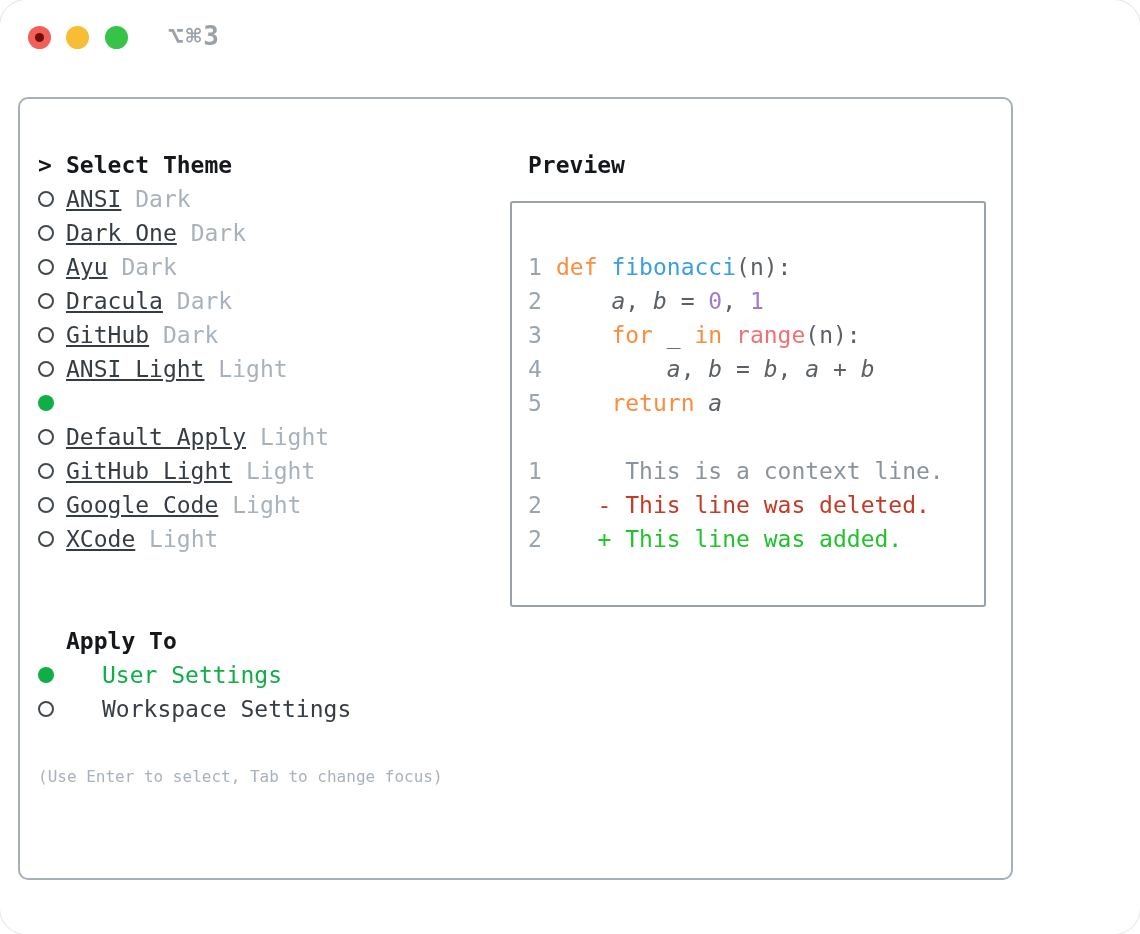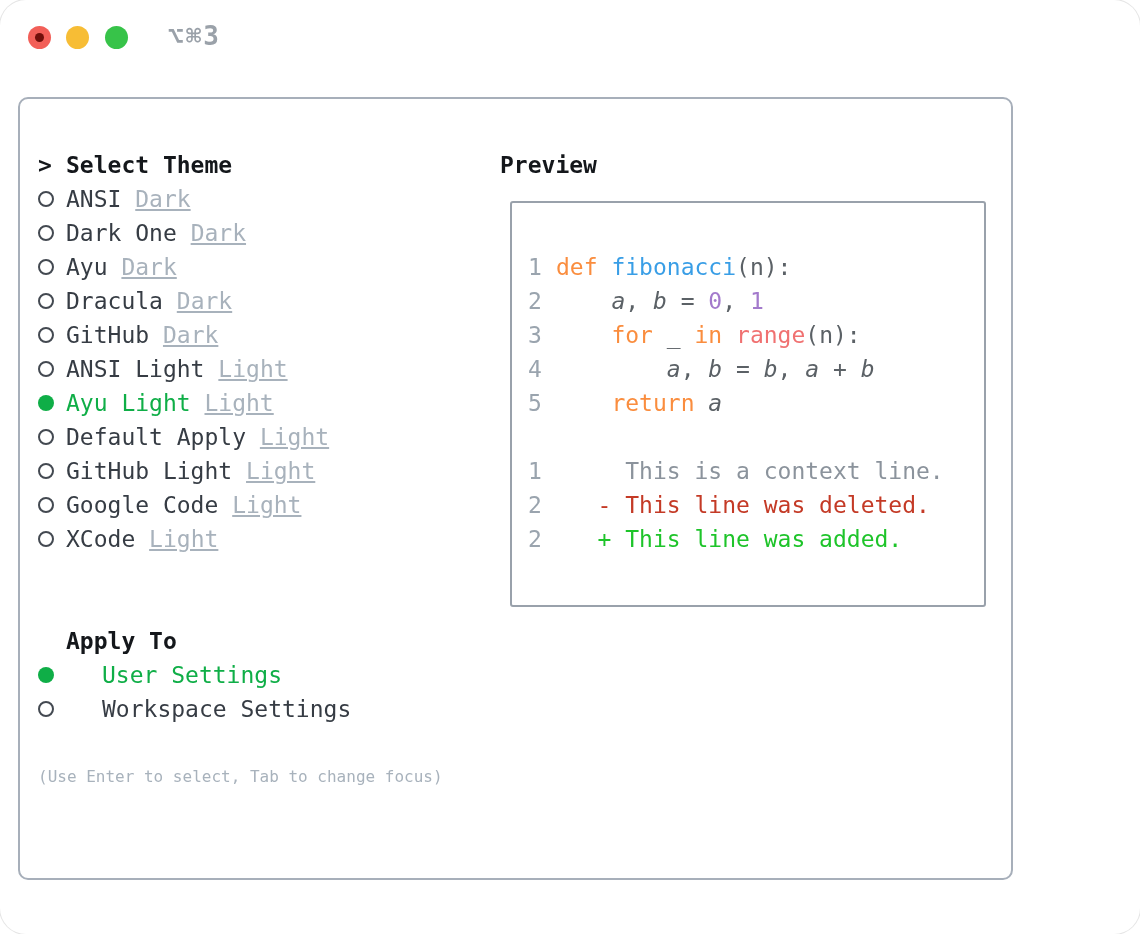--- a/index.html
+++ b/index.html
@@ -23,28 +23,28 @@
   
   .theme-section{position:absolute;left:38px;top:148px;}
   .apply-section{position:absolute;left:38px;top:624px;}
   .row{display:flex;align-items:center;height:34px;font-size:23px;color:var(--item);}
   .iconbox{width:28px;flex:none;display:flex;align-items:center;}
   .prompt{font-weight:700;color:var(--heading);}
   .h{font-weight:700;color:var(--heading);text-align:right;}
   .radio{box-sizing:border-box;width:16px;height:16px;border:2.5px solid #434951;border-radius:50%;}
   .radio.sel{border:none;background:var(--accent);}
   .label{white-space:pre;}
-  .nm{color:var(--item);}
+  .nm{color:var(--item);text-decoration:underline;}
   .nm.selnm{color:var(--accent);}
-  .variant{color:var(--muted);text-decoration:underline;}
+  .variant{color:var(--muted);}
   .opt-label{color:var(--item);margin-left:36px;}
   .opt-label.selnm{color:var(--accent);}
   .hint{position:absolute;left:38px;top:760px;width:436px;font-size:16px;line-height:34px;color:var(--muted);}
   
-  .preview-title{position:absolute;left:500px;top:148px;height:34px;line-height:34px;font-size:23px;}
+  .preview-title{position:absolute;left:528px;top:148px;height:34px;line-height:34px;font-size:23px;}
   .preview-box{position:absolute;left:510px;top:201px;width:476px;height:406px;
     border:2px solid var(--box_border);border-radius:3px;box-sizing:border-box;
     padding:47px 6px 0 16px;background:#fff;}
   .crow{display:flex;align-items:center;height:34px;font-size:23px;white-space:pre;}
   .lno{width:28px;flex:none;color:var(--lno);}
   .tk-kw{color:var(--kw);}
   .tk-fn{color:var(--fn);}
   .tk-nu{color:var(--num);}
   .tk-ca{color:var(--call);}
   .tk-pl{color:var(--code);}
@@ -108,21 +108,20 @@
         <div class="row">
           <span class="iconbox">
             <span class="radio"></span>
           </span>
           <span class="label"><span class="nm">ANSI Light</span> <span class="variant">Light</span></span>
         </div>
         <div class="row">
           <span class="iconbox">
             <span class="radio sel"></span>
           </span>
-          <span class="label"><span class="nm selnm">Ayu Light</span> <span class="variant">Light</span></span>
         </div>
         <div class="row">
           <span class="iconbox">
             <span class="radio"></span>
           </span>
           <span class="label"><span class="nm">Default Apply</span> <span class="variant">Light</span></span>
         </div>
         <div class="row">
           <span class="iconbox">
             <span class="radio"></span>

